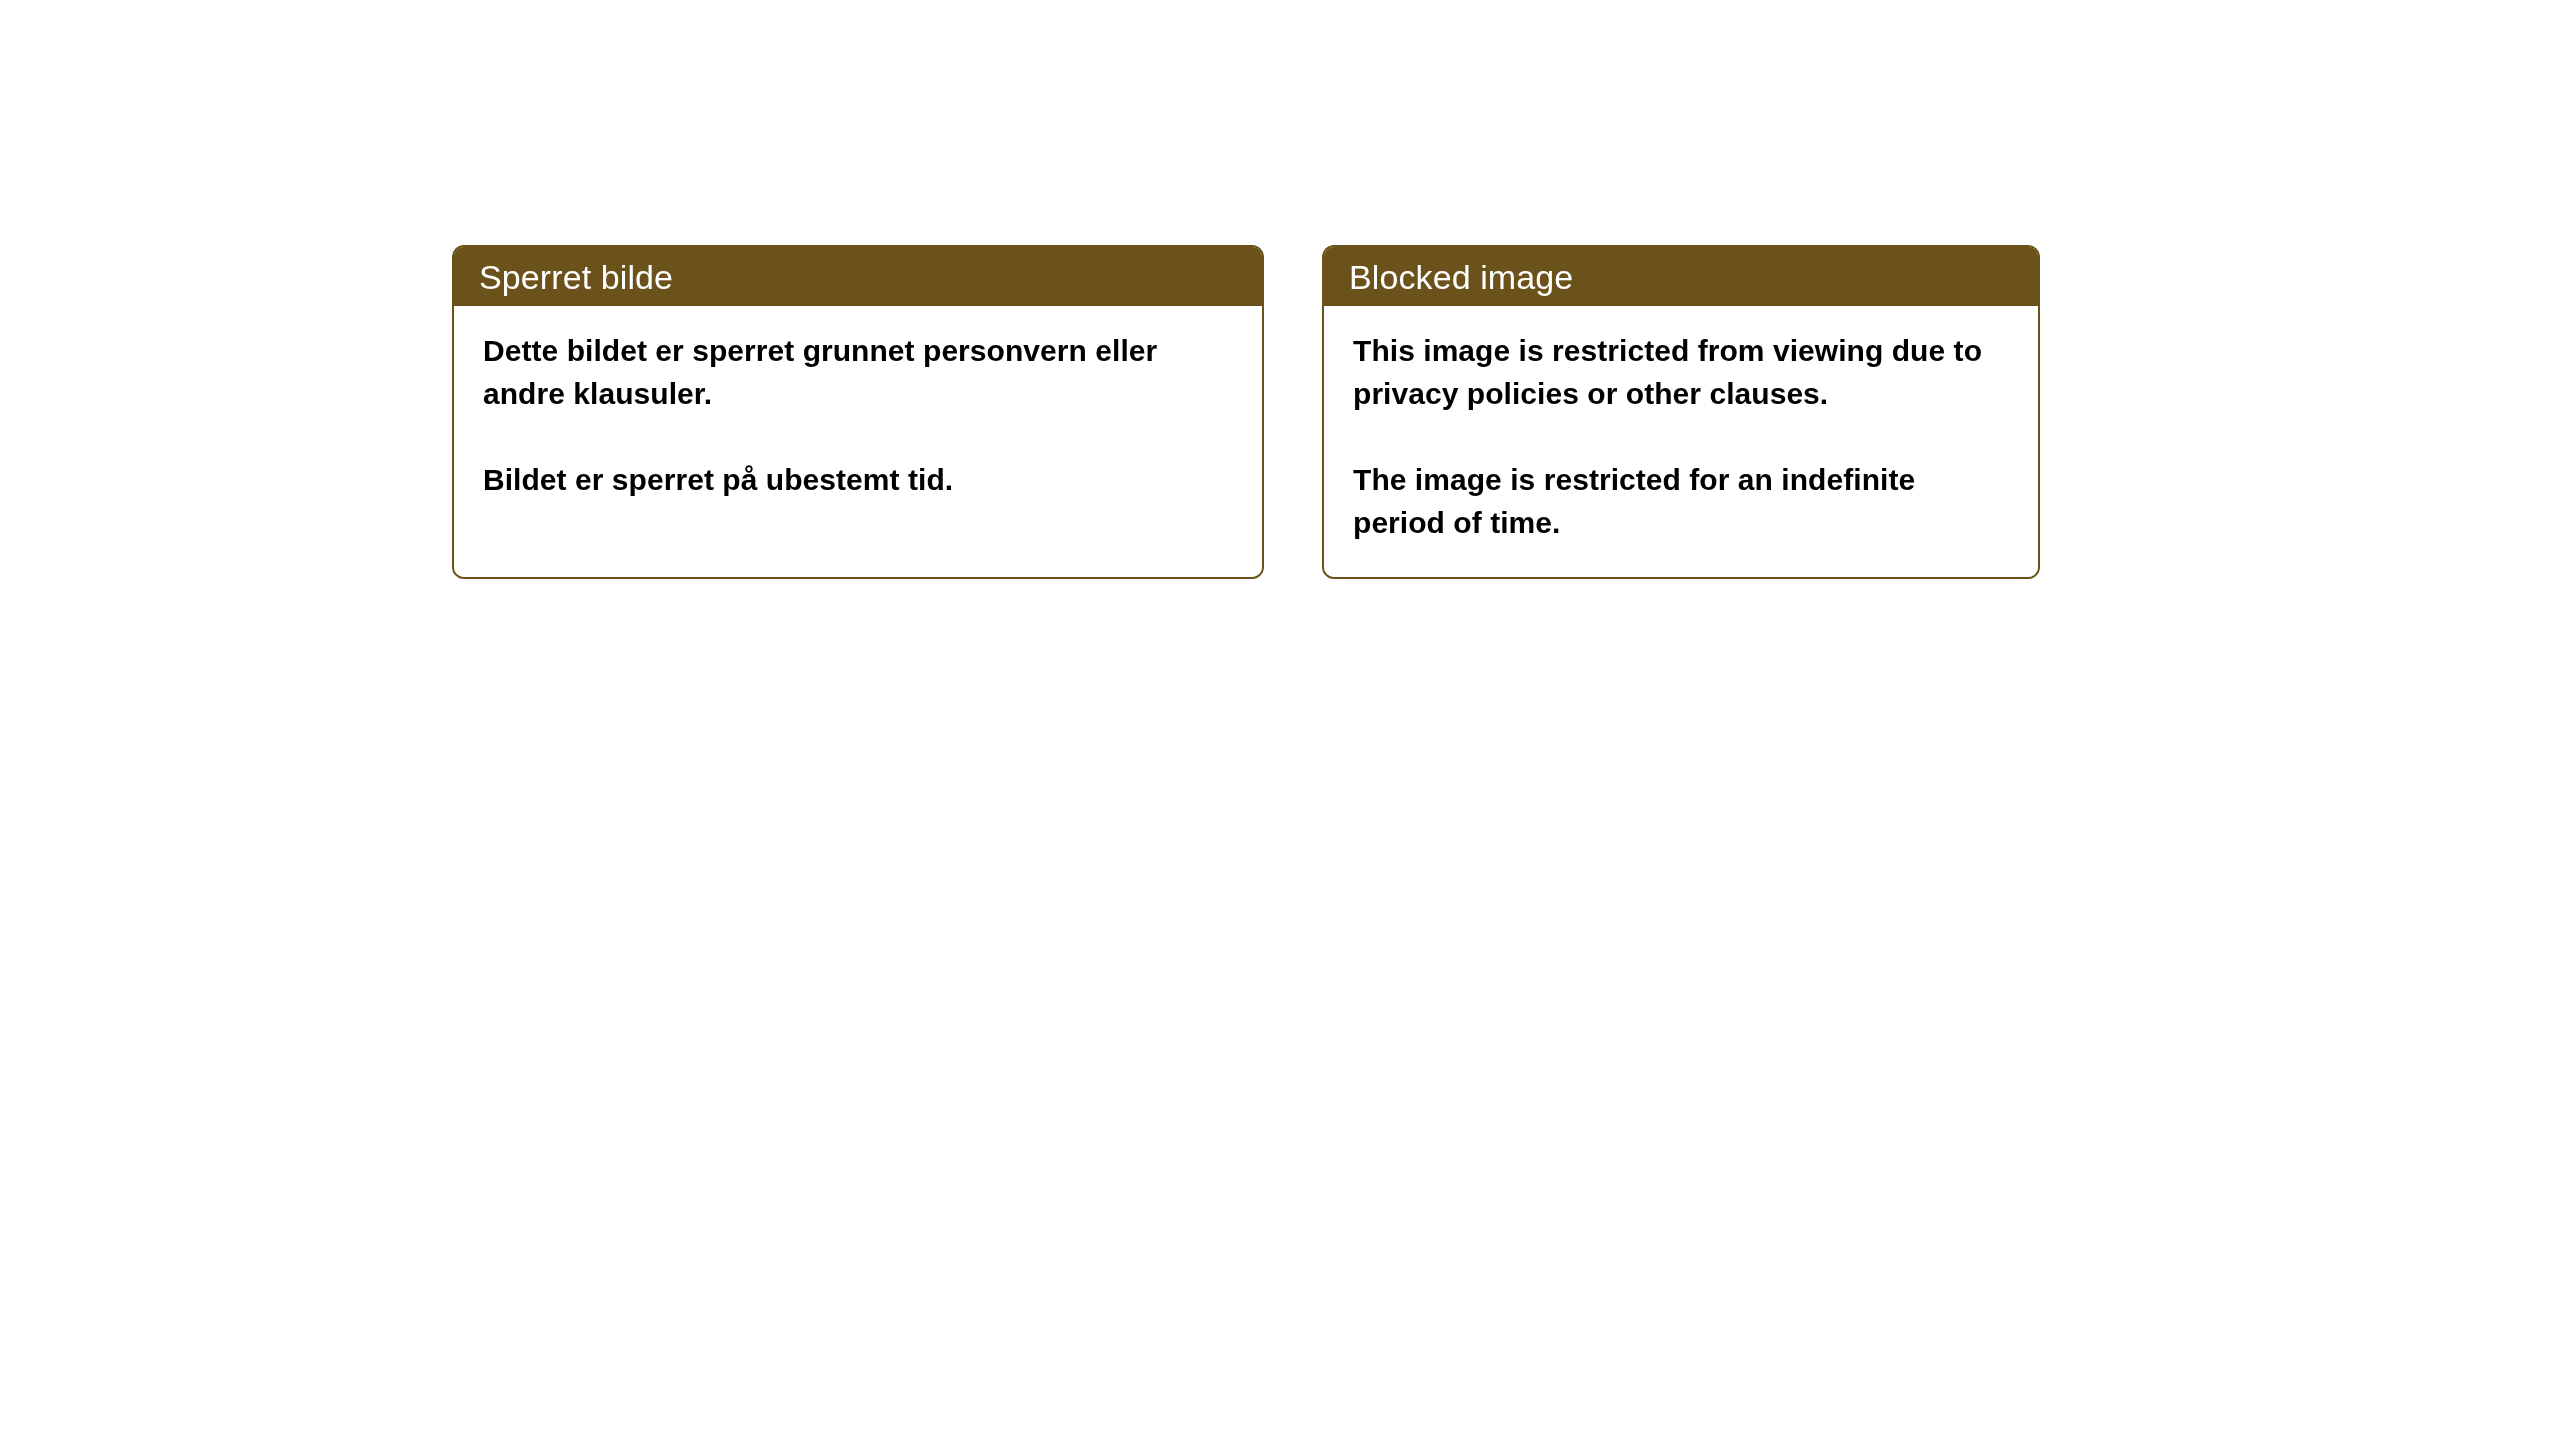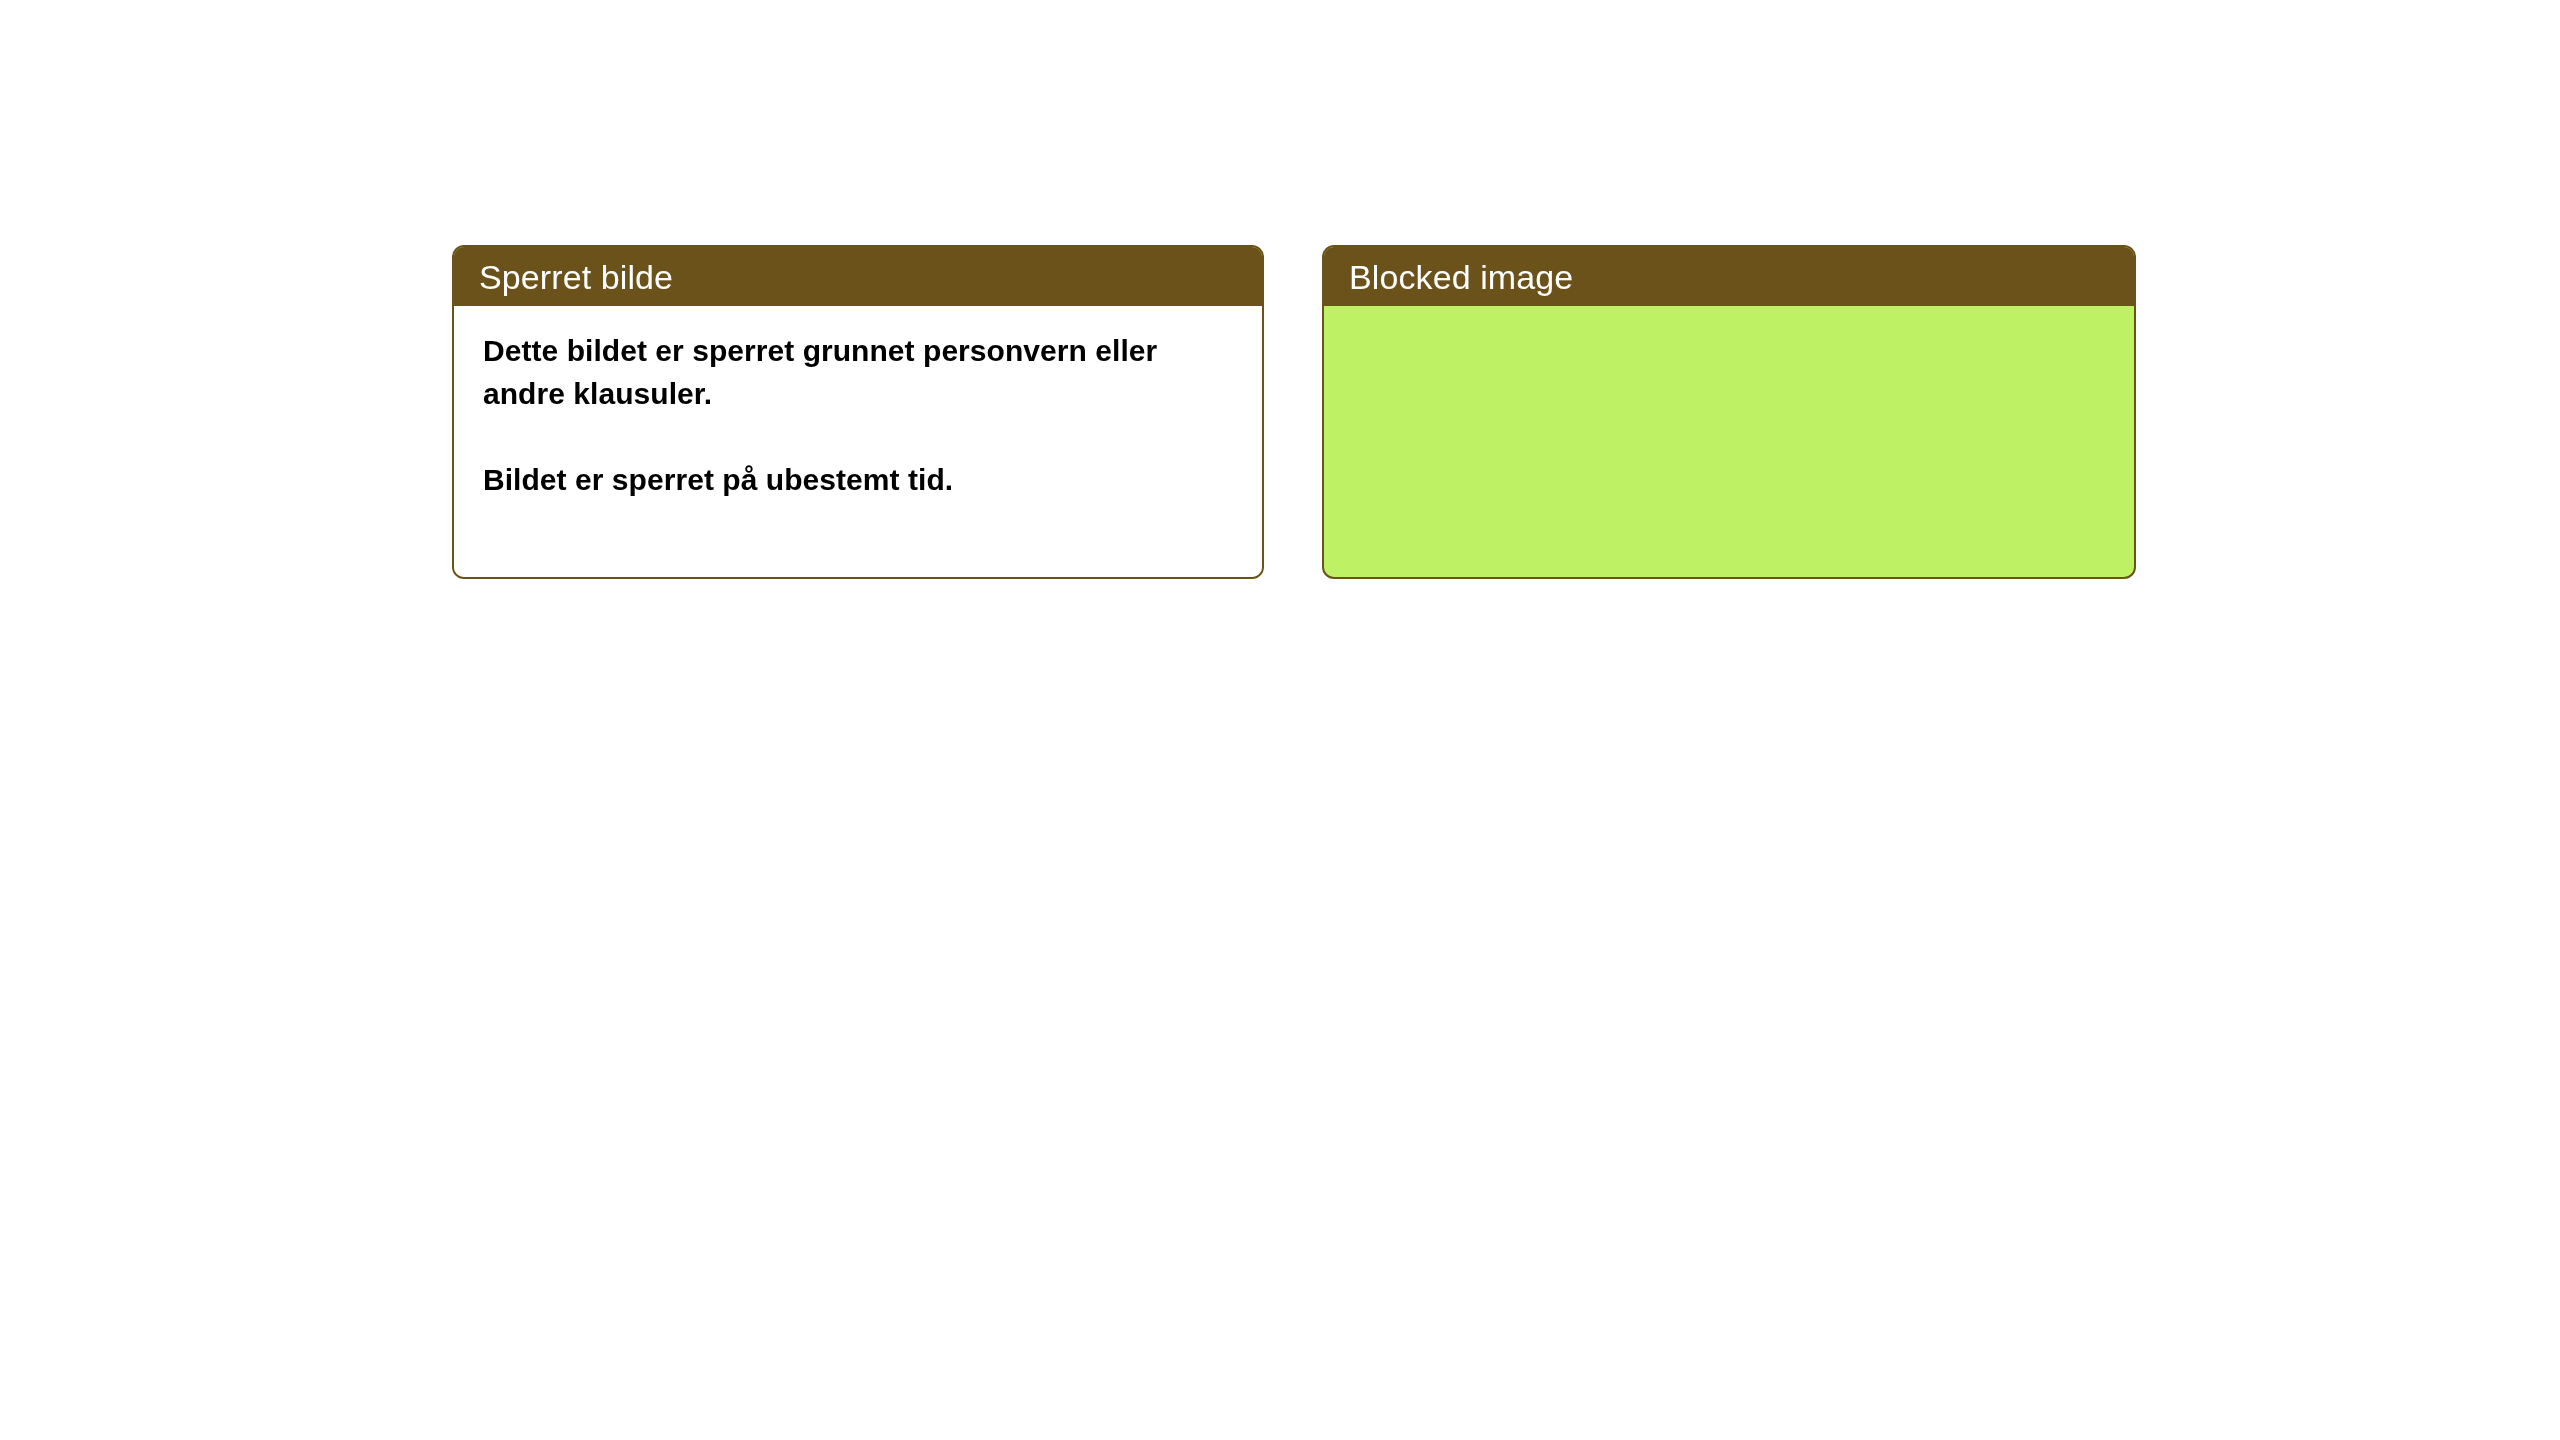--- a/index.html
+++ b/index.html
@@ -37,21 +37,21 @@
   }
 
   .panel--no {
     left: 452px;
     width: 812px;
     height: 334px;
   }
 
   .panel--en {
     left: 1322px;
-    width: 814px;
+    width: 718px;
     height: 334px;
   }
 
   .panel-header {
     background: #6b521b;
     color: #ffffff;
     height: 59px;
     flex: 0 0 59px;
     display: flex;
     align-items: center;
@@ -100,15 +100,19 @@
     <div class="panel-body">
       <p class="panel-paragraph">Dette bildet er sperret grunnet personvern eller andre klausuler.</p>
       <p class="panel-paragraph">Bildet er sperret på ubestemt tid.</p>
     </div>
   </section>
 
   <section class="panel panel--en">
     <header class="panel-header">
       <span class="panel-title">Blocked image</span>
     </header>
+    <div class="panel-body">
+      <p class="panel-paragraph">This image is restricted from viewing due to privacy policies or other clauses.</p>
+      <p class="panel-paragraph">The image is restricted for an indefinite period of time.</p>
+    </div>
   </section>
 
 </div>
 
 </body></html>

